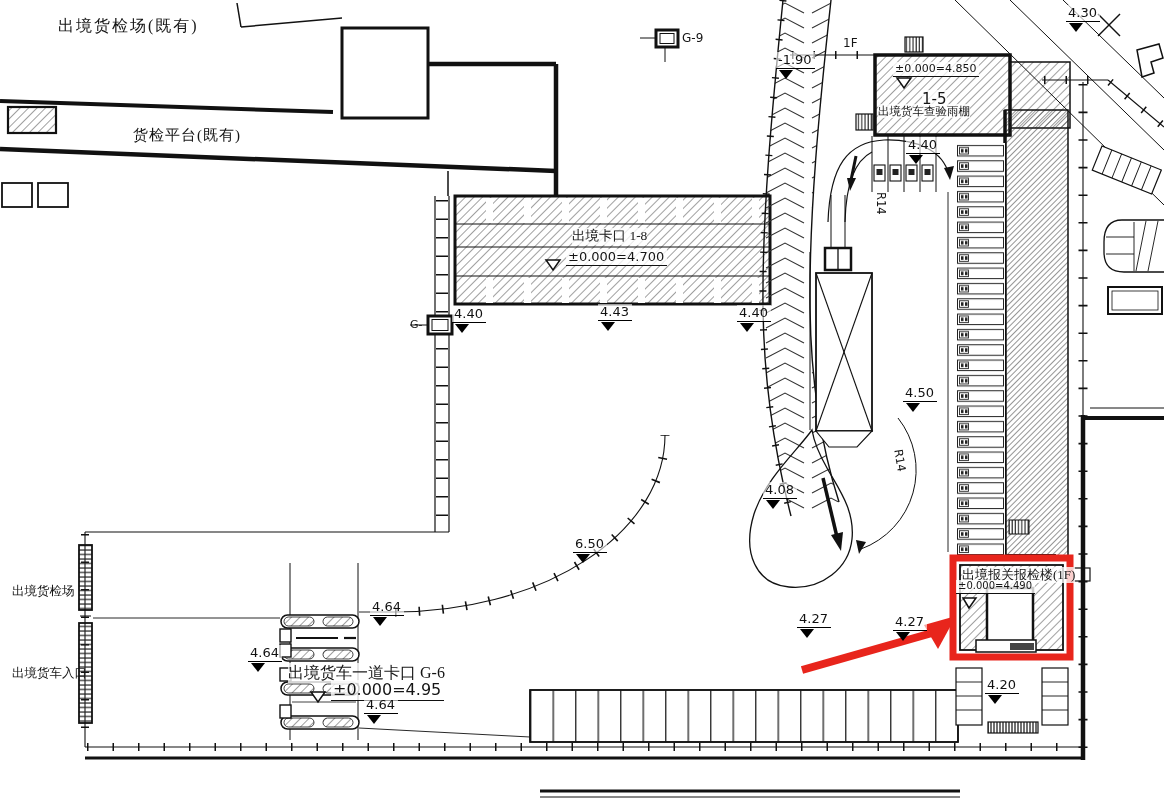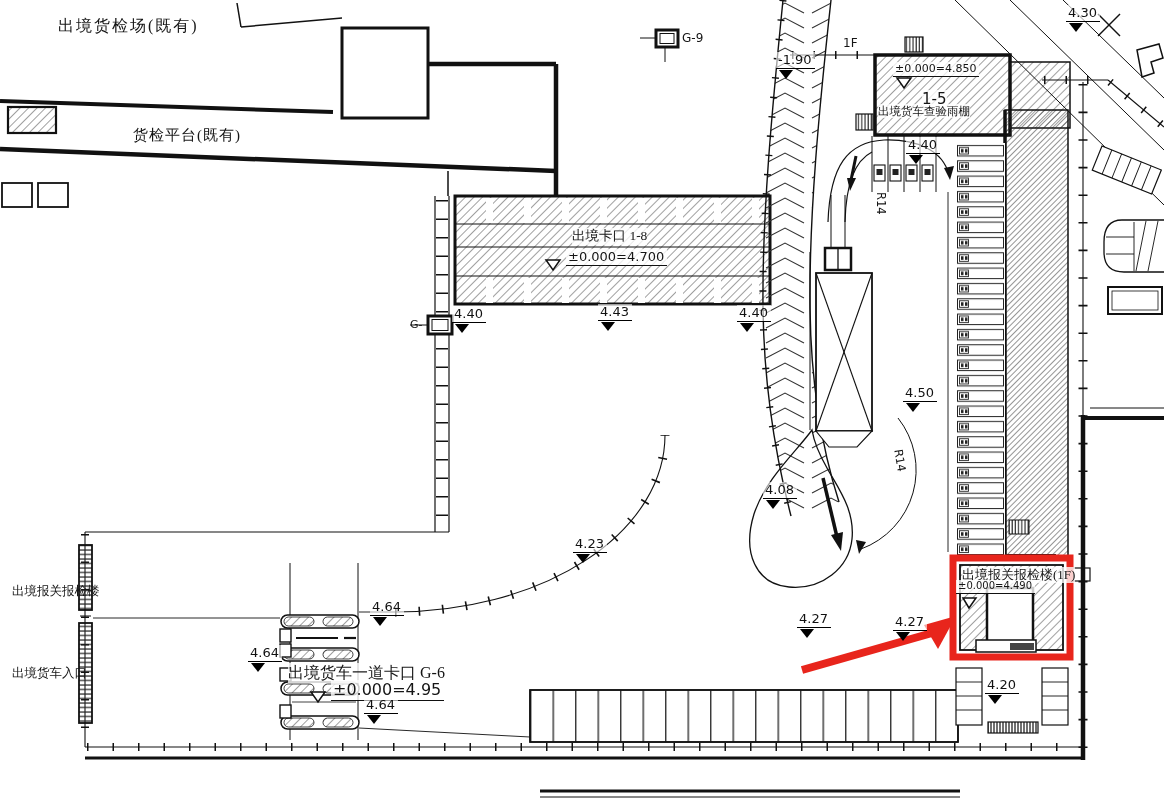--- a/index.html
+++ b/index.html
@@ -318,34 +318,34 @@
 
 <div class="lbl num rot90" style="left:888px;top:192px;font-size:11.5px;">R14</div>
 <div class="lbl num rot80" style="left:905px;top:448px;font-size:11.5px;">R14</div>
 
 <div class="lbl halo" style="left:962px;top:567px;font-size:13px;">出境报关报检楼(1F)</div>
 <div class="lbl halo uln num" style="left:956px;top:580px;font-size:10px;">±0.000=4.490</div>
 
 <div class="lbl halo" style="left:288px;top:663px;font-size:16px;">出境货车一道卡口 G-6</div>
 <div class="lbl halo uln num" style="left:300px;top:680px;font-size:16px;margin-left:31px;">±0.000=4.95</div>
 
-<div class="lbl" style="left:12px;top:584px;font-size:12.5px;">出境报关报检楼</div>
+<div class="lbl" style="left:12px;top:584px;font-size:12.5px;">出境货检场</div>
 <div class="lbl" style="left:12px;top:666px;font-size:12.5px;">出境货车入口</div>
 
 
 <div id="markers">
       <div class="sev-marker" style="left: 1066px; top: 3px;"><span class="sev num">4.30</span><div class="tri"></div></div>
       <div class="sev-marker" style="left: 776px; top: 50px;"><span class="sev num">-1.90</span><div class="tri"></div></div>
       <div class="sev-marker" style="left: 906px; top: 135px;"><span class="sev num">4.40</span><div class="tri"></div></div>
       <div class="sev-marker" style="left: 452px; top: 304px;"><span class="sev num">4.40</span><div class="tri"></div></div>
       <div class="sev-marker" style="left: 598px; top: 302px;"><span class="sev num">4.43</span><div class="tri"></div></div>
       <div class="sev-marker" style="left: 737px; top: 303px;"><span class="sev num">4.40</span><div class="tri"></div></div>
       <div class="sev-marker" style="left: 903px; top: 383px;"><span class="sev num">4.50</span><div class="tri"></div></div>
       <div class="sev-marker" style="left: 763px; top: 480px;"><span class="sev num">4.08</span><div class="tri"></div></div>
-      <div class="sev-marker" style="left: 573px; top: 534px;"><span class="sev num">4.23</span><div class="tri"></div></div>
+      <div class="sev-marker" style="left: 573px; top: 534px;"><span class="sev num">6.50</span><div class="tri"></div></div>
       <div class="sev-marker" style="left: 370px; top: 597px;"><span class="sev num">4.64</span><div class="tri"></div></div>
       <div class="sev-marker" style="left: 248px; top: 643px;"><span class="sev num">4.64</span><div class="tri"></div></div>
       <div class="sev-marker" style="left: 364px; top: 695px;"><span class="sev num">4.64</span><div class="tri"></div></div>
       <div class="sev-marker" style="left: 797px; top: 609px;"><span class="sev num">4.27</span><div class="tri"></div></div>
       <div class="sev-marker" style="left: 893px; top: 612px;"><span class="sev num">4.27</span><div class="tri"></div></div>
       <div class="sev-marker" style="left: 985px; top: 675px;"><span class="sev num">4.20</span><div class="tri"></div></div>
     </div>
 </div>
 
 </body></html>

